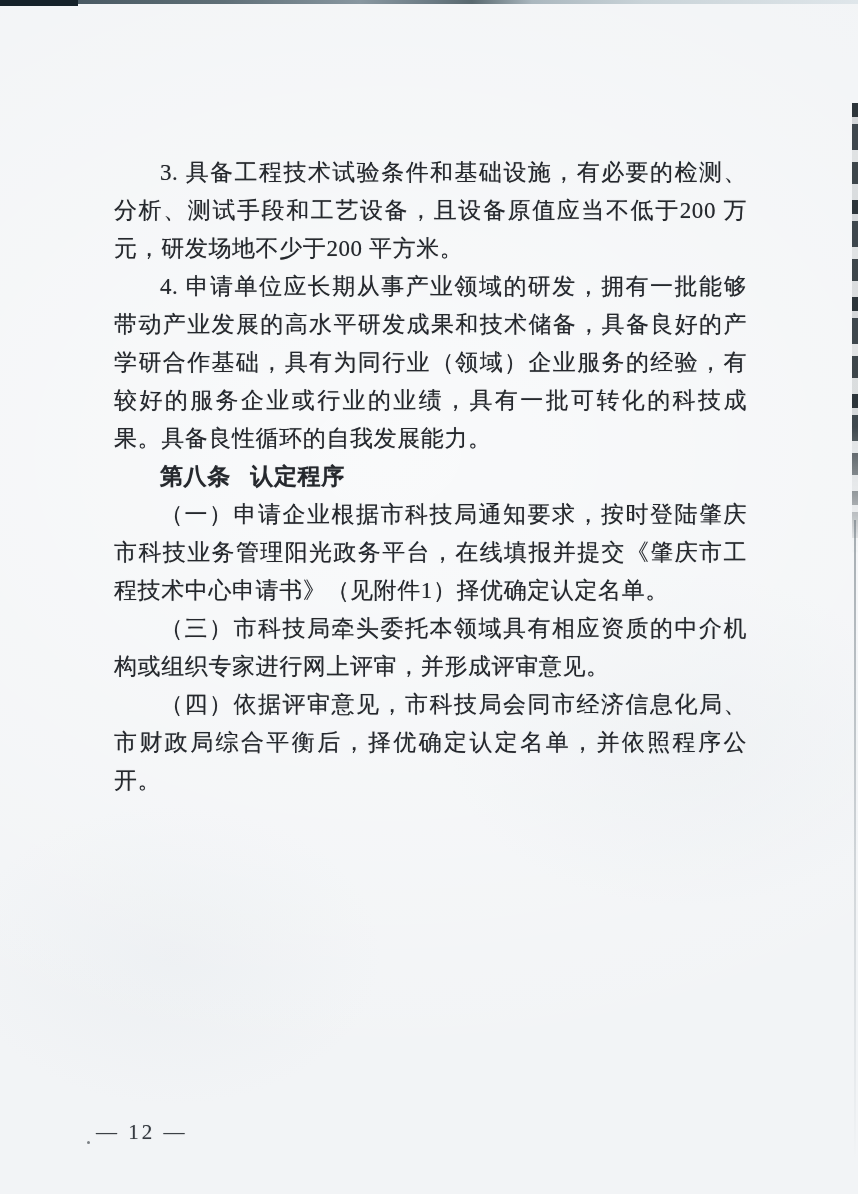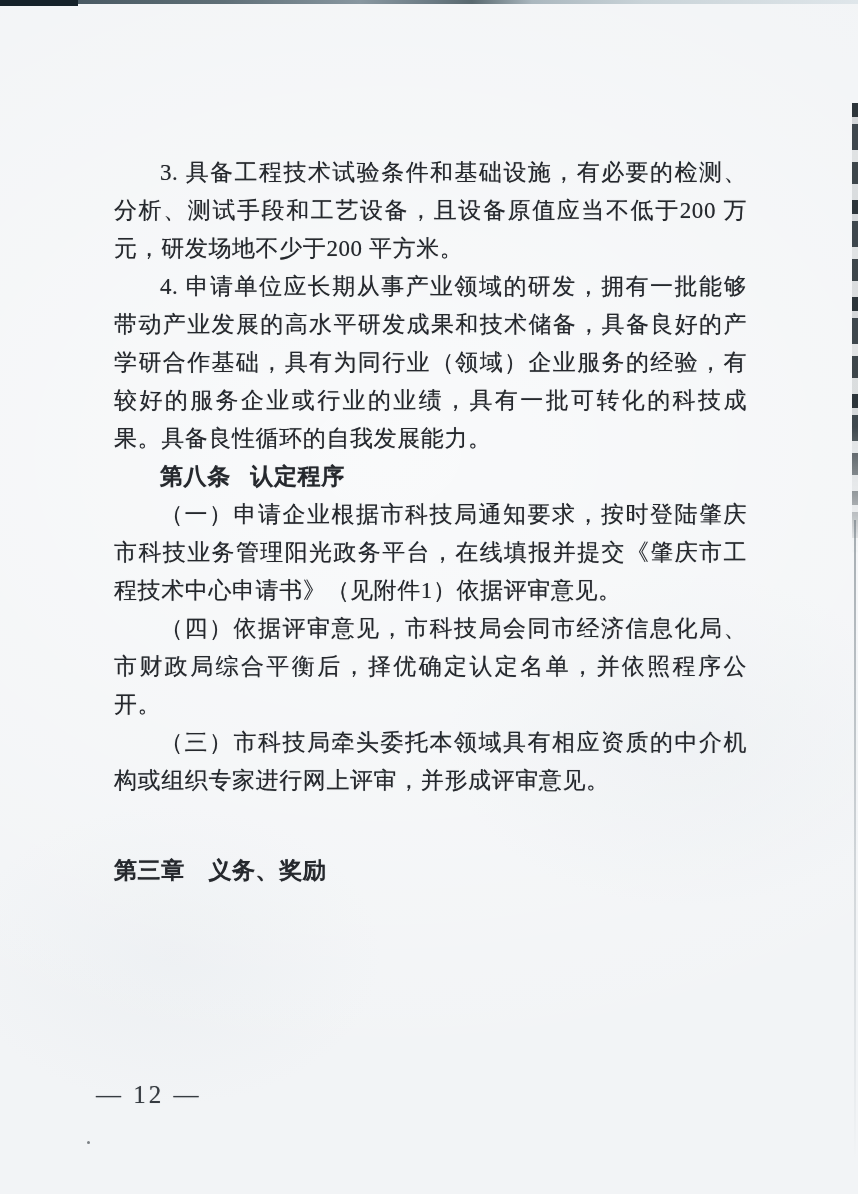--- a/index.html
+++ b/index.html
@@ -74,22 +74,22 @@
     font-size: 24px;
     line-height: 38px;
     font-weight: bold;
     text-align: center;
     text-indent: 0 !important;
     letter-spacing: 1px;
     text-shadow: 0 0 0.7px rgba(38,42,48,0.55);
   }
   .article9 { margin-top: 37px; }
   .page-number {
-    position: absolute; left: 96px; top: 1082px;
-    font-size: 25px; line-height: 26px;
+    position: absolute; left: 96px; top: 1119px;
+    font-size: 21px; line-height: 26px;
     letter-spacing: 3px;
     color: #363b41;
     text-shadow: 0 0 0.7px rgba(38,42,48,0.5);
   }
 </style>
 </head>
 <body>
 
 <div class="page">
 
@@ -100,27 +100,26 @@
   <div class="scan-speck"></div>
 
   <div class="content">
 
     <p>3. 具备工程技术试验条件和基础设施，有必要的检测、分析、测试手段和工艺设备，且设备原值应当不低于200 万元，研发场地不少于200 平方米。</p>
 
     <p>4. 申请单位应长期从事产业领域的研发，拥有一批能够带动产业发展的高水平研发成果和技术储备，具备良好的产学研合作基础，具有为同行业（领域）企业服务的经验，有较好的服务企业或行业的业绩，具有一批可转化的科技成果。具备良性循环的自我发展能力。</p>
 
     <p><span class="bold label">第八条</span><span class="bold">认定程序</span></p>
 
-    <p>（一）申请企业根据市科技局通知要求，按时登陆肇庆市科技业务管理阳光政务平台，在线填报并提交《肇庆市工程技术中心申请书》（见附件1）依据评审意见。</p>
+    <p>（一）申请企业根据市科技局通知要求，按时登陆肇庆市科技业务管理阳光政务平台，在线填报并提交《肇庆市工程技术中心申请书》（见附件1）择优确定认定名单。</p>
 
+
+    <p>（三）市科技局牵头委托本领域具有相应资质的中介机构或组织专家进行网上评审，并形成评审意见。</p>
 
     <p>（四）依据评审意见，市科技局会同市经济信息化局、市财政局综合平衡后，择优确定认定名单，并依照程序公开。</p>
 
-    <p>（三）市科技局牵头委托本领域具有相应资质的中介机构或组织专家进行网上评审，并形成评审意见。</p>
-
-    <p class="chapter">第三章　义务、奖励</p>
 
 
   </div>
 
   <div class="page-number">— 12 —</div>
 
 </div>
 
 </body></html>

